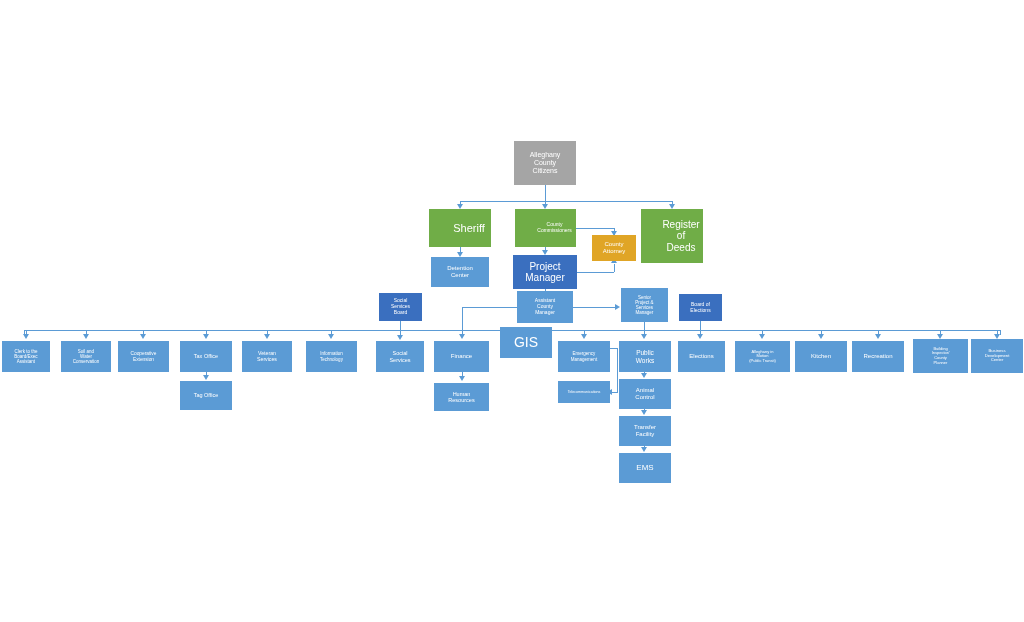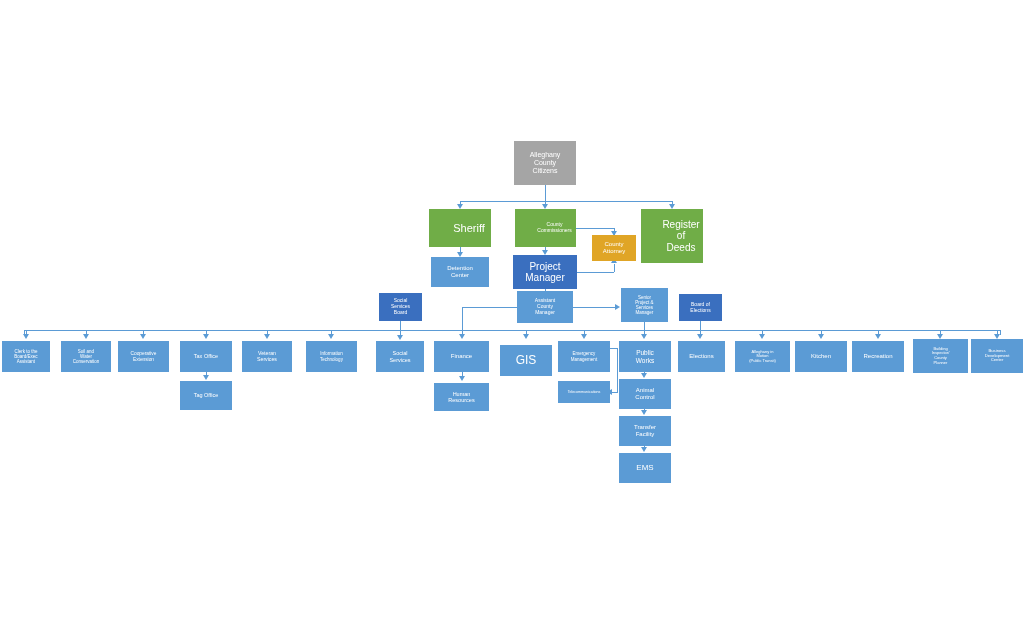--- a/index.html
+++ b/index.html
@@ -194,21 +194,21 @@
   <div class="node c-blue" style="left: 180px; top: 381px; width: 52px; height: 29px; font-size: 5.5px;">Tag Office</div>
   <div class="node c-blue" style="left: 242px; top: 341px; width: 50px; height: 31px; font-size: 5.2px;">Veteran
 Services</div>
   <div class="node c-blue" style="left: 306px; top: 341px; width: 51px; height: 31px; font-size: 4.5px;">Information
 Technology</div>
   <div class="node c-blue" style="left: 376px; top: 341px; width: 48px; height: 31px; font-size: 5.5px;">Social
 Services</div>
   <div class="node c-blue" style="left: 434px; top: 341px; width: 55px; height: 31px; font-size: 6px;">Finance</div>
   <div class="node c-blue" style="left: 434px; top: 383px; width: 55px; height: 28px; font-size: 5.5px;">Human
 Resources</div>
-  <div class="node c-blue" style="left: 500px; top: 345px; width: 52px; height: 31px; font-size: 12px;">GIS</div>
+  <div class="node c-blue" style="left: 500px; top: 327px; width: 52px; height: 31px; font-size: 14px;">GIS</div>
   <div class="node c-blue" style="left: 558px; top: 341px; width: 52px; height: 31px; font-size: 4.5px;">Emergency
 Management</div>
   <div class="node c-blue" style="left: 558px; top: 381px; width: 52px; height: 22px; font-size: 3.6px;">Telecommunications</div>
   <div class="node c-blue" style="left: 619px; top: 341px; width: 52px; height: 31px; font-size: 6.5px;">Public
 Works</div>
   <div class="node c-blue" style="left: 619px; top: 379px; width: 52px; height: 30px; font-size: 6px;">Animal
 Control</div>
   <div class="node c-blue" style="left: 619px; top: 416px; width: 52px; height: 30px; font-size: 6px;">Transfer
 Facility</div>
   <div class="node c-blue" style="left: 619px; top: 453px; width: 52px; height: 30px; font-size: 8px;">EMS</div>

